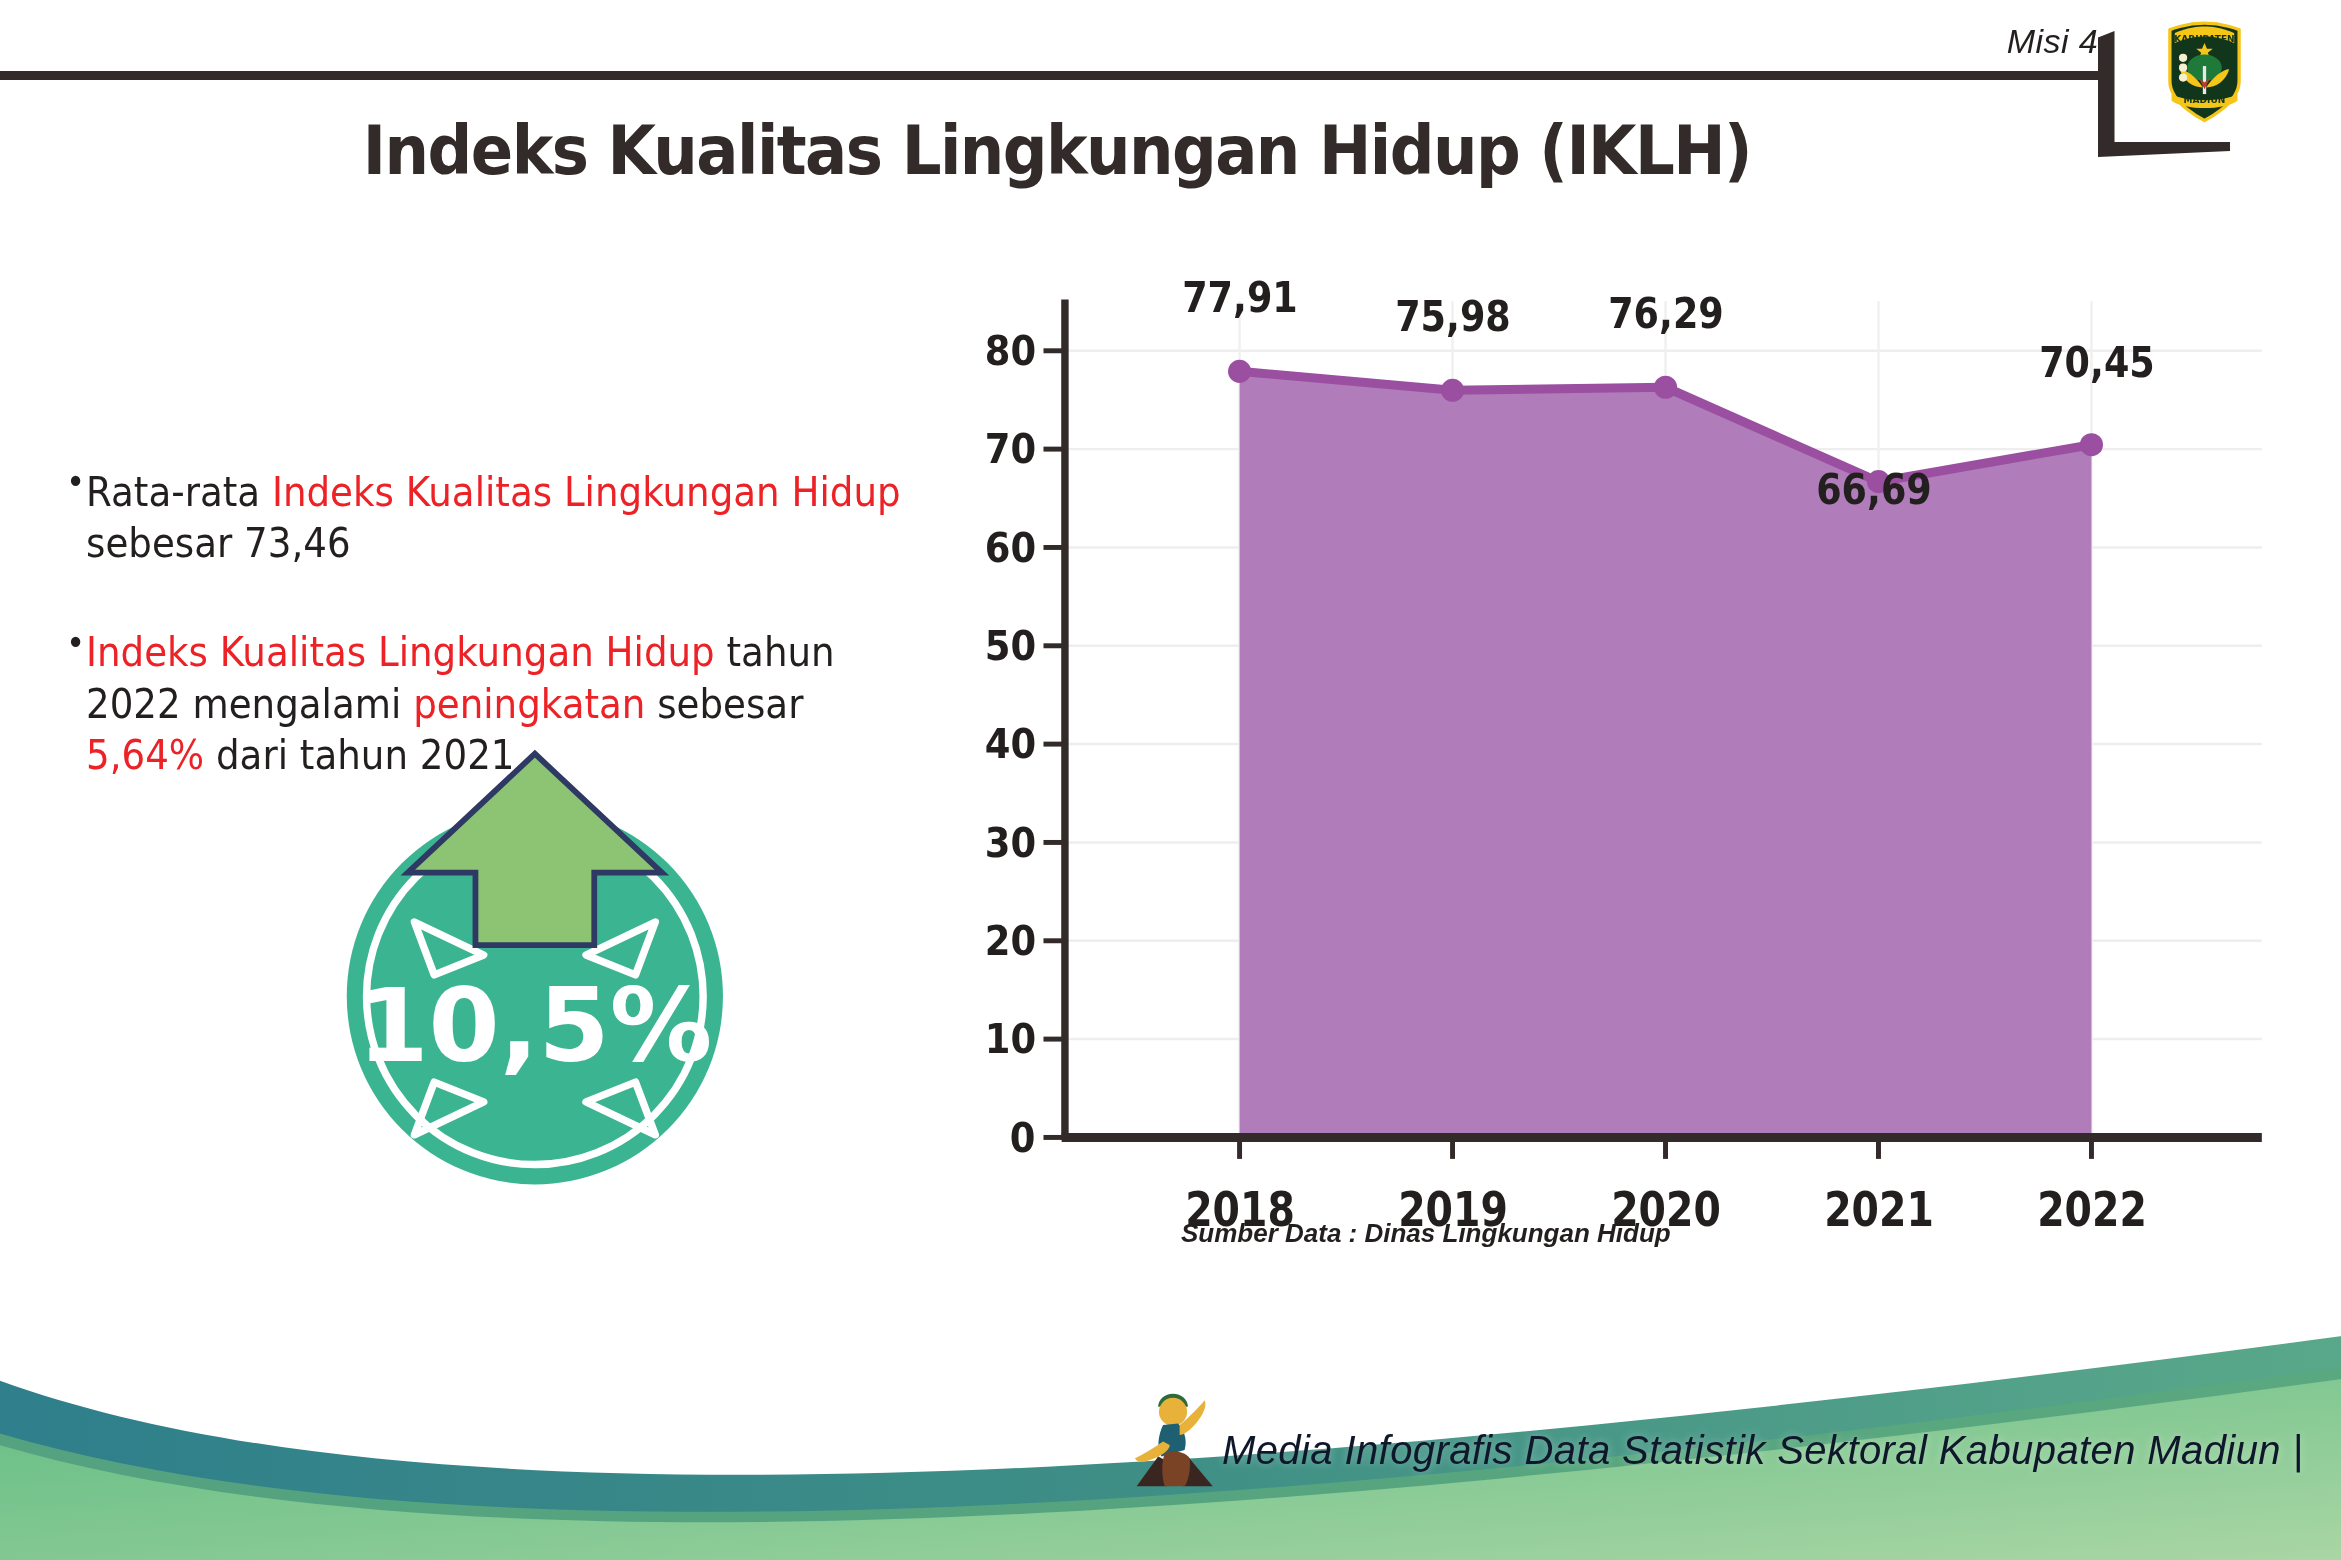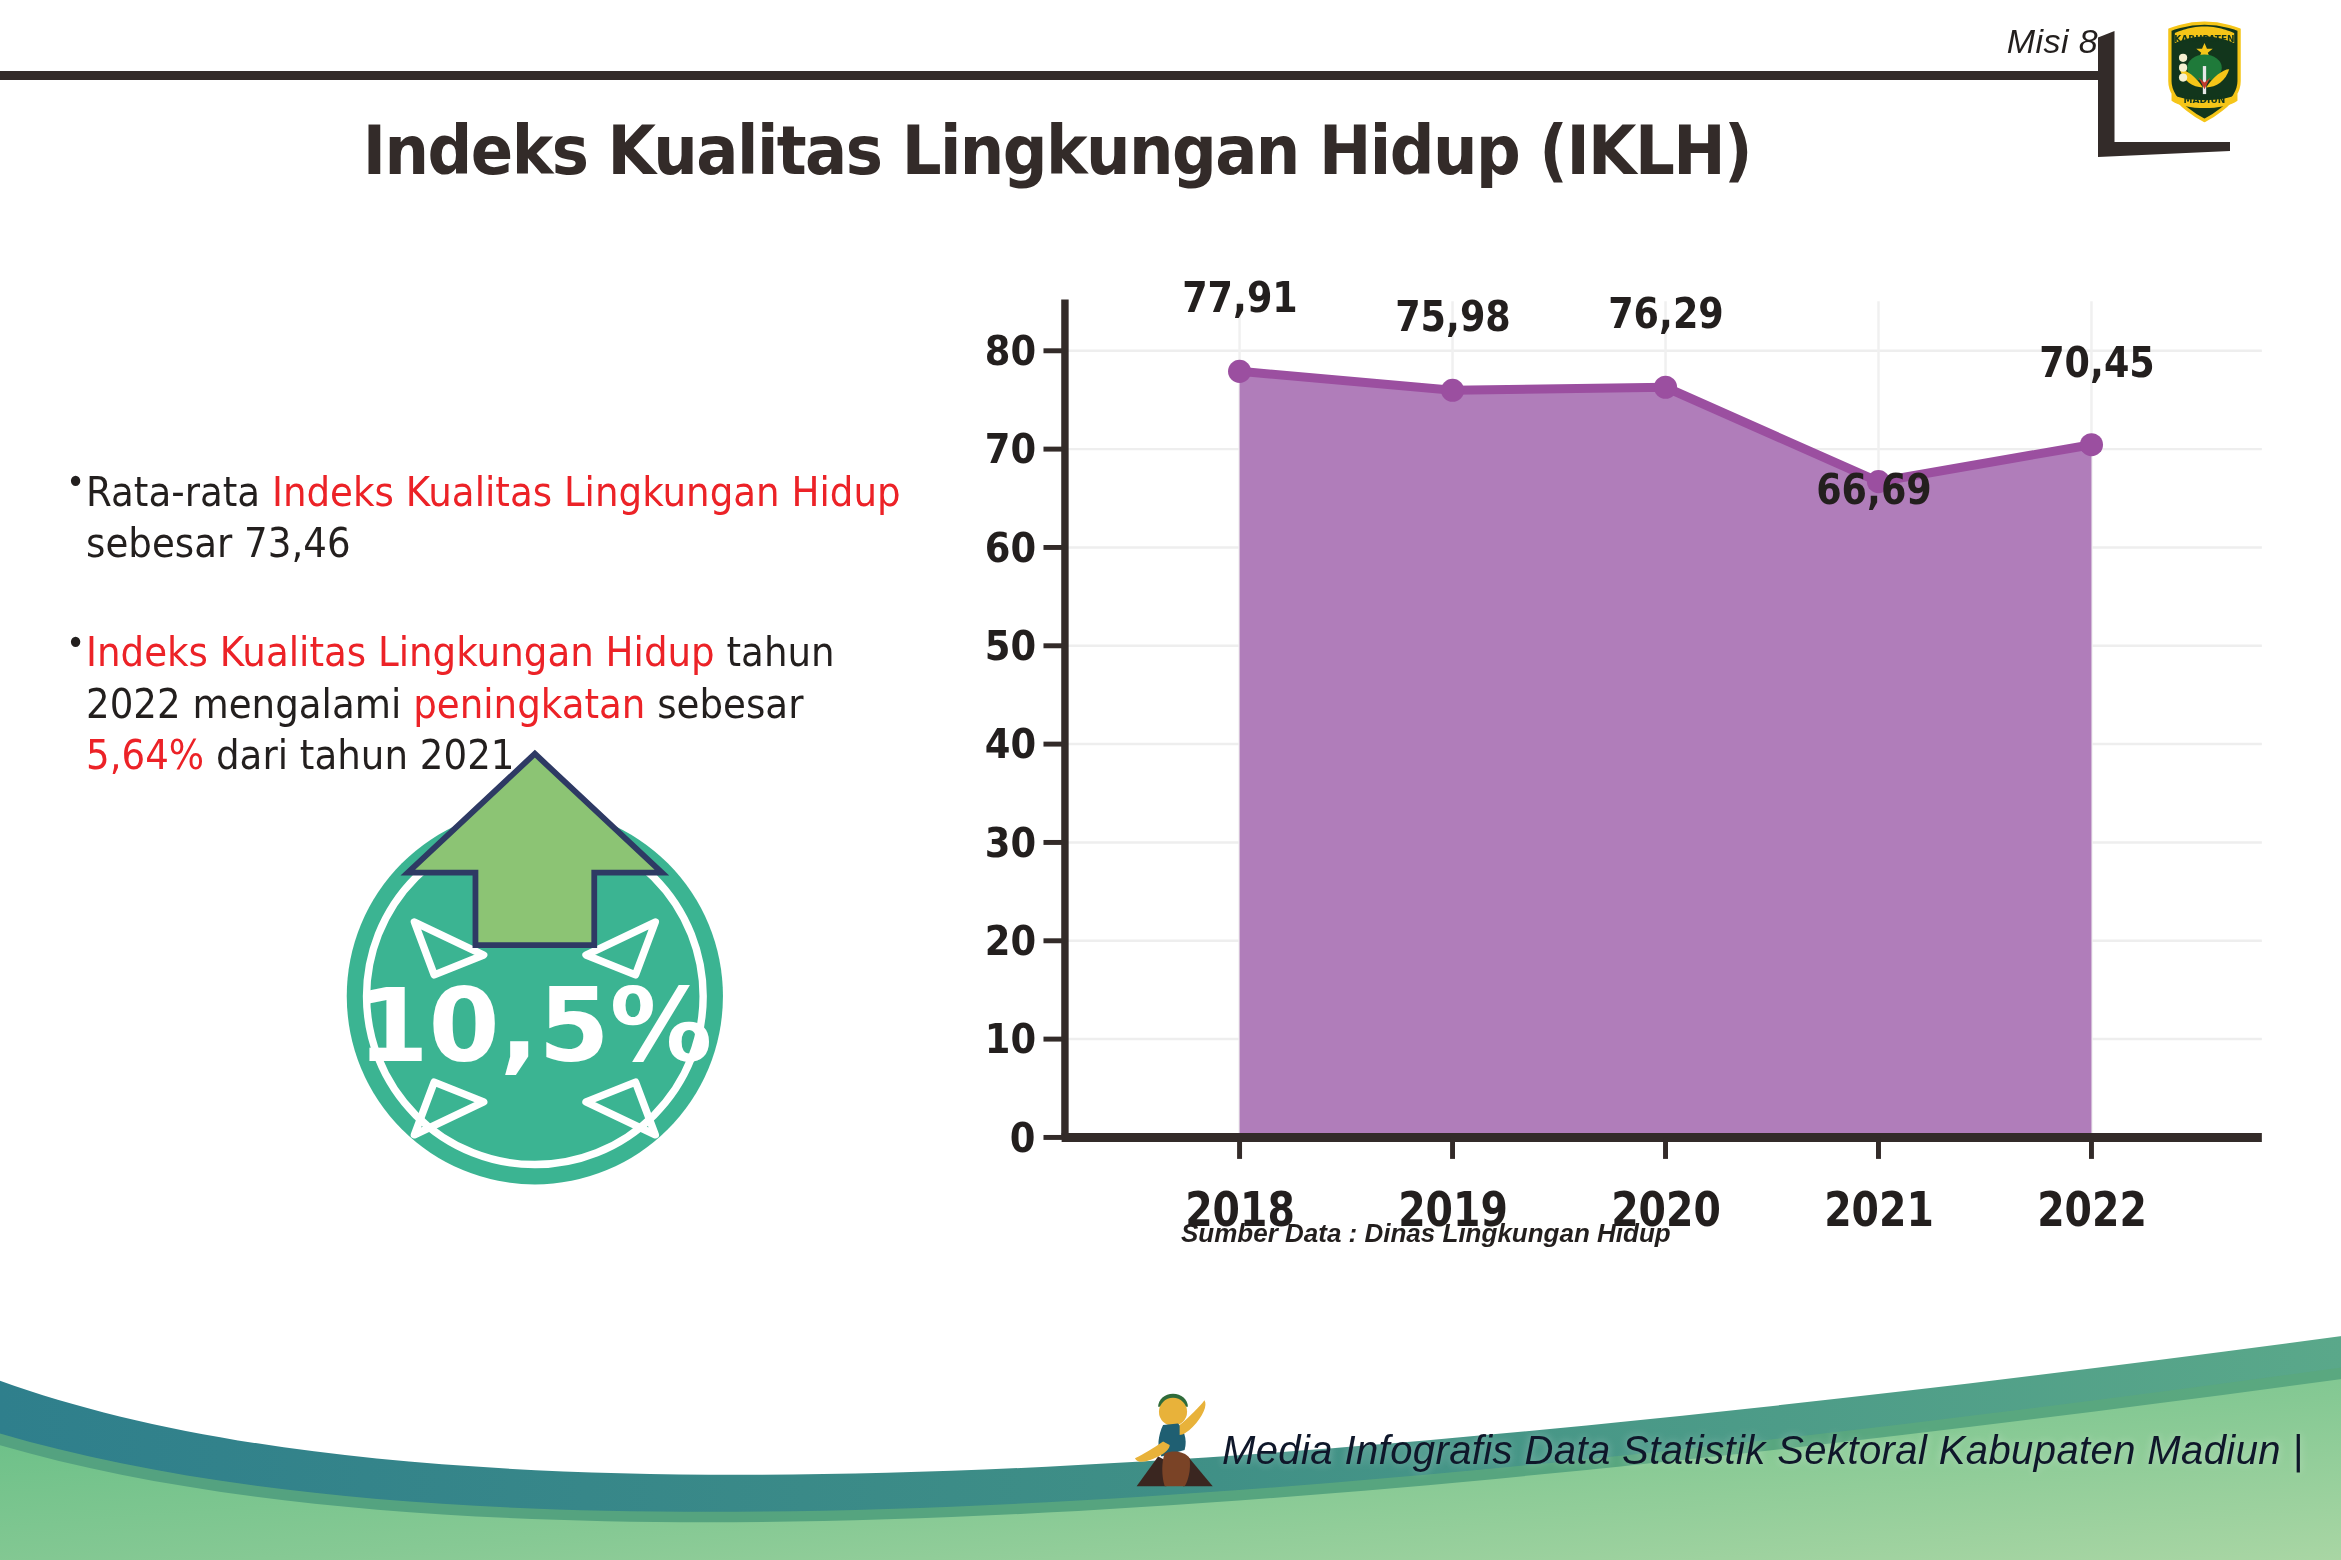--- a/index.html
+++ b/index.html
@@ -123,21 +123,21 @@
 
 <div class="root">
 
   <div class="top-rule"></div>
 
   <div class="bracket">
     <div class="vbar"></div>
     <div class="hbar"></div>
   </div>
 
-  <div class="misi">Misi 8</div>
+  <div class="misi">Misi 4</div>
 
   <svg class="crest" viewBox="0 0 108 128">
     <path d="M54 6 C30 6 12 14 12 14 L12 76 C12 104 54 124 54 124 C54 124 96 104 96 76 L96 14 C96 14 78 6 54 6 Z" fill="#12361c" stroke="#f5c518" stroke-width="4"></path>
     <path d="M18 18 C18 18 34 10 54 10 C74 10 90 18 90 18 L90 30 C90 30 74 22 54 22 C34 22 18 30 18 30 Z" fill="#f5c518"></path>
     <text x="54" y="29" font-family="DejaVu Sans, sans-serif" font-size="11" font-weight="700" text-anchor="middle" fill="#12361c">KABUPATEN</text>
     <polygon points="54,30 57,37 64,37 58,42 61,49 54,45 47,49 50,42 44,37 51,37" fill="#f5c518"></polygon>
     <ellipse cx="54" cy="60" rx="21" ry="16" fill="#1f7a3a"></ellipse>
     <rect x="52" y="58" width="4" height="34" fill="#e8e8e8"></rect>
     <path d="M24 62 C32 62 44 72 52 84 C40 84 28 76 24 62 Z" fill="#f5c518"></path>
     <path d="M84 62 C76 62 64 72 56 84 C68 84 80 76 84 62 Z" fill="#f5c518"></path>

